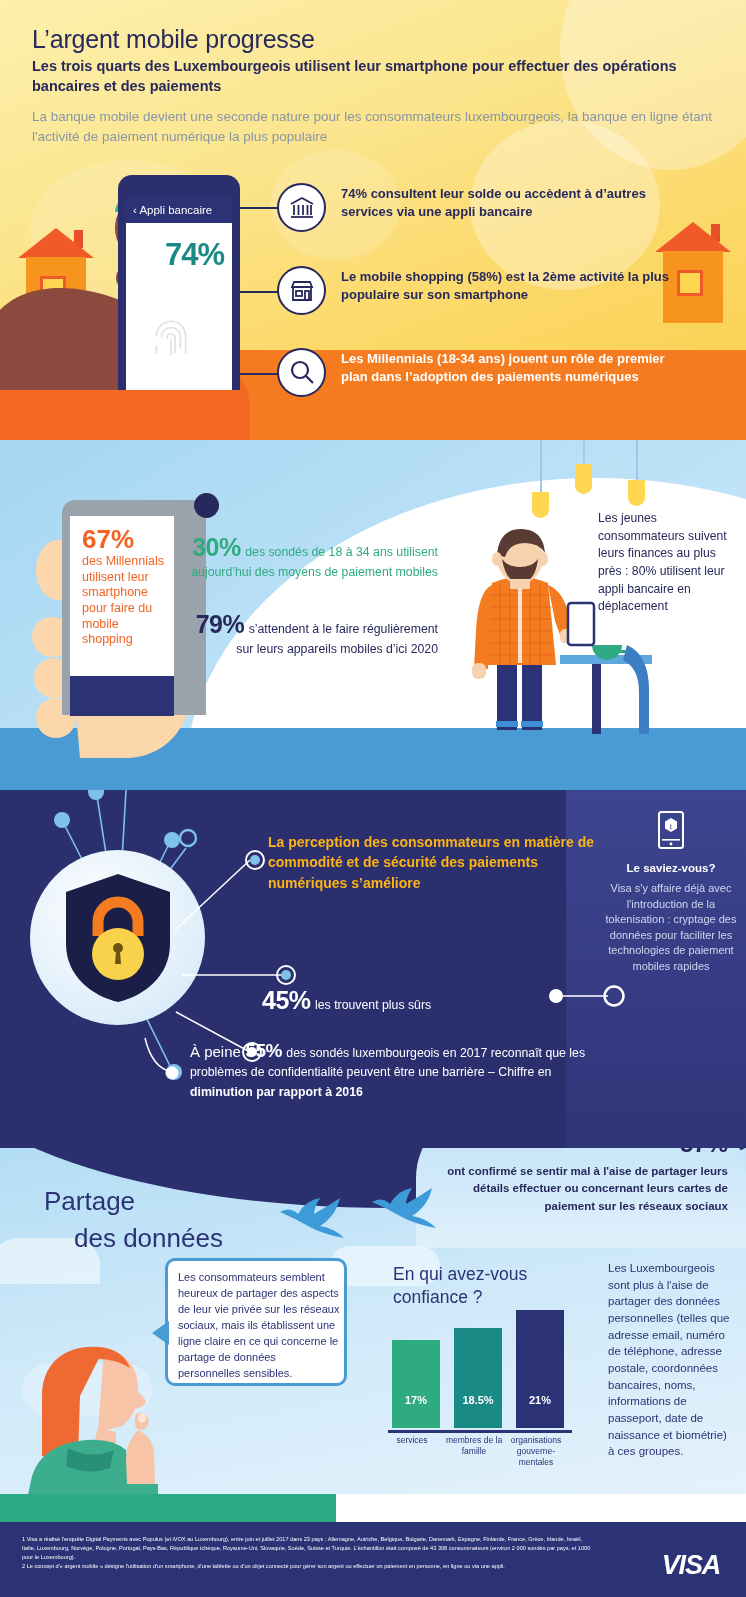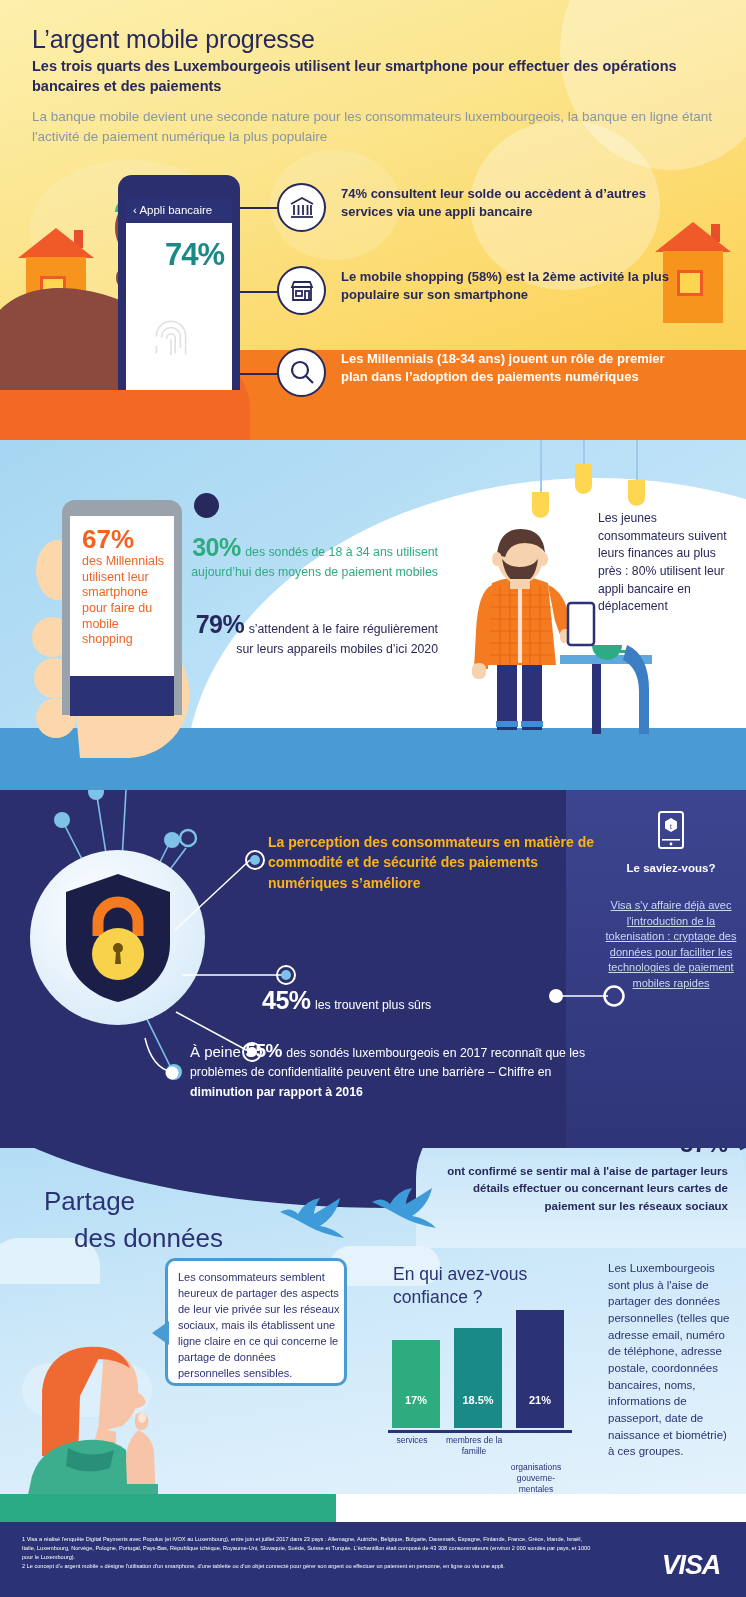--- a/index.html
+++ b/index.html
@@ -75,21 +75,21 @@
     overflow:hidden;
   }
   .white-blob {
     position:absolute; left:185px; top:38px; width:820px; height:520px;
     background:#fff; border-radius:50% 50% 0 0 / 58% 58% 0 0;
   }
   .blue-floor {
     position:absolute; left:0; bottom:0; width:746px; height:62px; background:#4a9ad4;
   }
   .sec2-phone {
-    position:absolute; left:62px; top:60px; width:120px; height:215px;
+    position:absolute; left:62px; top:60px; width:144px; height:215px;
     background:#9aa2ab; border-radius:13px 13px 0 0; z-index:4;
   }
   .sec2-screen { position:absolute; left:8px; top:16px; width:104px; height:160px; background:#fff;}
   .sec2-bottom{position:absolute;left:8px;top:176px;width:104px;height:40px;background:#2b3275;}
   .s2-67 { position:absolute; left:12px; top:8px; font-size:26px; font-weight:bold; color:#f26322;}
   .s2-txt{ position:absolute; left:12px; top:38px; width:90px; font-size:12.5px; color:#f26322; line-height:1.25;}
 
   .stat-30 { position:absolute; left:178px; top:93px; width:260px; text-align:right; z-index:5;}
   .big-green{font-size:25px;font-weight:bold;color:#2eab7f;letter-spacing:-.5px;}
   .sm-green{font-size:12.3px;color:#2eab7f;line-height:1.4;}
@@ -117,21 +117,21 @@
   .s45{position:absolute;left:262px;top:196px;width:340px;}
   .big-white{font-size:25px;font-weight:bold;color:#fff;letter-spacing:-.5px;}
   .sm-white{font-size:12.3px;color:#fff;line-height:1.42;}
   .s55{position:absolute;left:190px;top:250px;width:420px;}
   .marker{position:absolute;width:20px;height:20px;border-radius:50%;border:2.5px solid #fff;
     display:flex;align-items:center;justify-content:center;}
   .marker i{width:10px;height:10px;border-radius:50%;background:#7fc2e8;display:block;}
 
   .didyou{position:absolute;left:605px;top:20px;width:132px;text-align:center;}
   .didyou-t{font-size:11.5px;font-weight:bold;color:#fff;margin-top:8px;}
-  .didyou-b{font-size:11px;color:#cdd8ef;line-height:1.42;margin-top:24px;text-decoration:underline;}
+  .didyou-b{font-size:11px;color:#cdd8ef;line-height:1.42;margin-top:7px;}
 
   
   .sec-share{
     position:absolute;left:0;top:1148px;width:746px;height:372px;
     background:linear-gradient(170deg,#b3ddf5 0%,#cfe9f9 45%,#e6f3fc 100%);
     overflow:hidden;
   }
   .navy-curve{position:absolute;left:-60px;top:-120px;width:900px;height:180px;background:#2b2f6e;
     border-radius:0 0 58% 58% / 0 0 100% 100%;}
   .cloud57{position:absolute;right:0;top:-40px;width:330px;height:140px;
@@ -470,21 +470,21 @@
       <div class="bar" style="left:64px;height:100px;background:#1a8a86;">
         <span>18.5%</span>
       </div>
       <div class="bar" style="left:126px;height:118px;background:#2b3275;">
         <span>21%</span>
       </div>
     </div>
     <div class="axis"></div>
     <div class="xlab" style="left:381px;">services</div>
     <div class="xlab" style="left:443px;">membres de la famille</div>
-    <div class="xlab" style="left:505px;margin-top:27px;">organisations gouverne-mentales</div>
+    <div class="xlab" style="left:505px;">organisations gouverne-mentales</div>
 
     <div class="right-col">Les Luxembourgeois sont plus à l'aise de partager des données personnelles (telles que adresse email, numéro de téléphone, adresse postale, coordonnées bancaires, noms, informations de passeport, date de naissance et biométrie) à ces groupes.</div>
   </div>
 
   <div class="teal-strip2"></div>
 
   <div class="footer">
     <div class="fn">
       <div>1 Visa a réalisé l'enquête Digital Payments avec Populus (et iVOX au Luxembourg), entre juin et juillet 2017 dans 23 pays : Allemagne, Autriche, Belgique, Bulgarie, Danemark, Espagne, Finlande, France, Grèce, Irlande, Israël, Italie, Luxembourg, Norvège, Pologne, Portugal, Pays-Bas, République tchèque, Royaume-Uni, Slovaquie, Suède, Suisse et Turquie. L'échantillon était composé de 43 308 consommateurs (environ 2 000 sondés par pays, et 1000 pour le Luxembourg).</div>
       <div>2 Le concept d'« argent mobile » désigne l'utilisation d'un smartphone, d'une tablette ou d'un objet connecté pour gérer son argent ou effectuer un paiement en personne, en ligne ou via une appli.</div>

